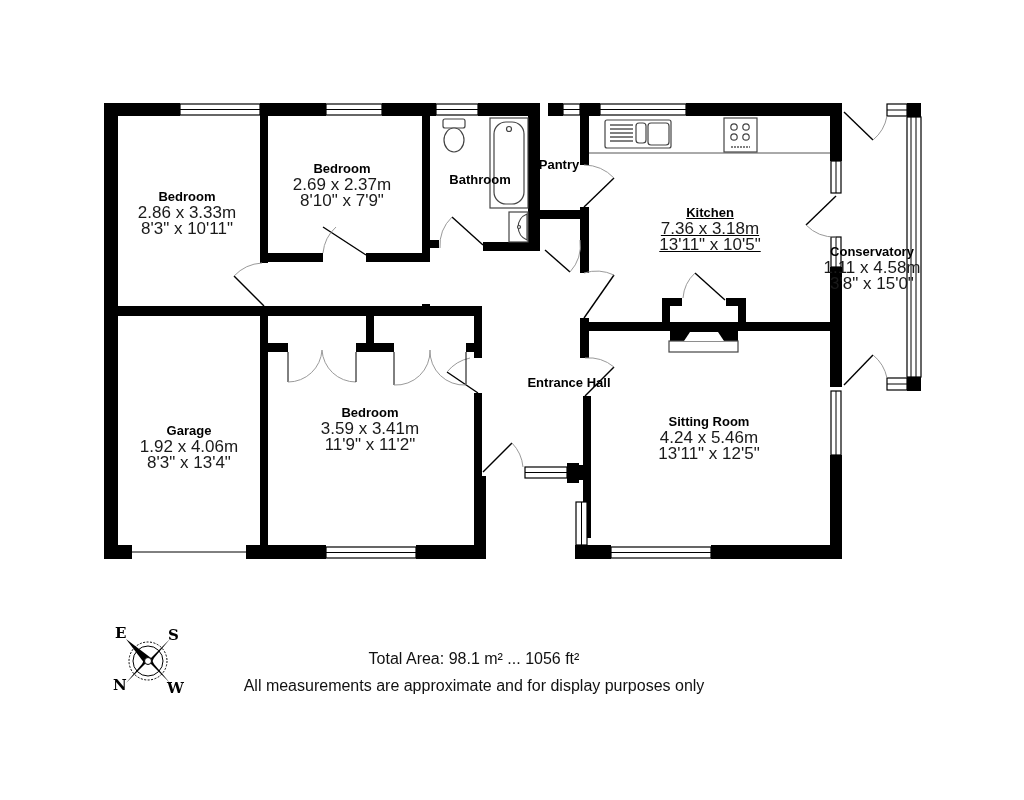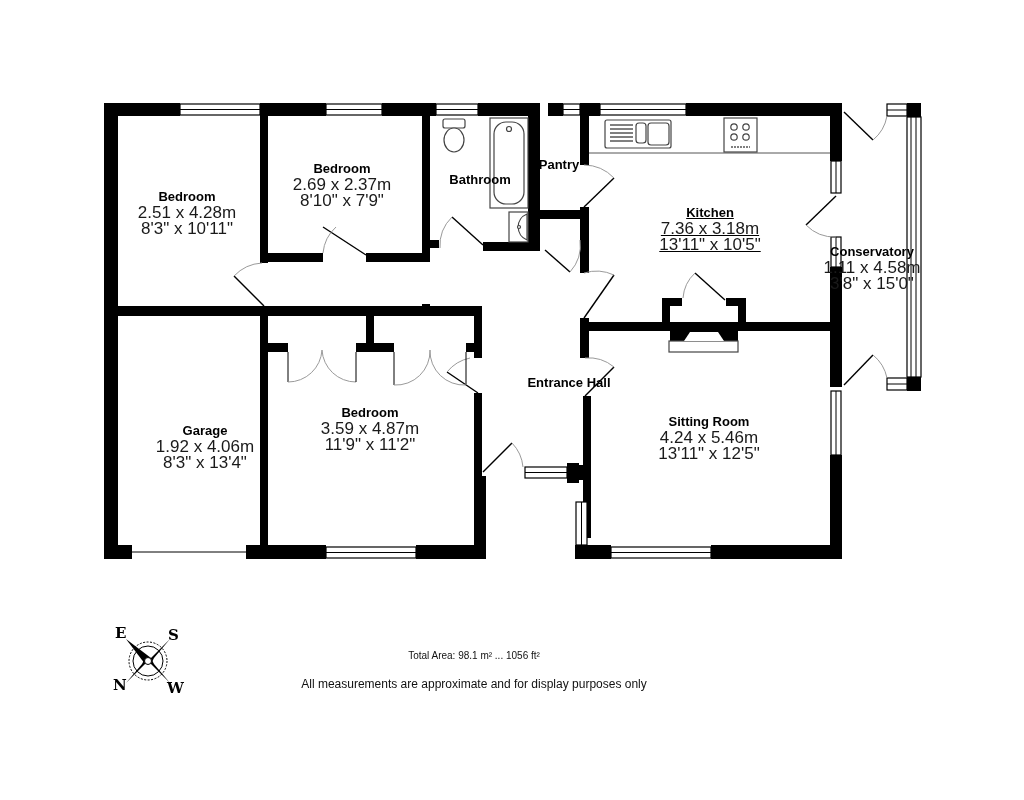--- a/index.html
+++ b/index.html
@@ -8,22 +8,22 @@
     .wall { fill: #000000; }
     .win { fill: #ffffff; stroke: #000000; stroke-width: 1.2; }
     .winline { stroke: #000000; stroke-width: 1; }
     .door-leaf { stroke: #000000; stroke-width: 1.4; fill: none; }
     .door-arc { stroke: #9a9a9a; stroke-width: 1; fill: none; }
     .fixture { fill: #ffffff; stroke: #444444; stroke-width: 1.2; }
     .worktop { stroke: #555555; stroke-width: 1; fill: none; }
     .room-label { position: absolute; text-align: center; color: #000000; line-height: 16px; transform: translateX(-50%); white-space: nowrap; }
     .room-name { font-weight: bold; font-size: 13px; display: block; }
     .room-dim { font-size: 17px; display: block; color: #1a1a1a; }
-    .total-area { position: absolute; left: 474px; top: 650px; transform: translateX(-50%); font-size: 10px; color: #111; white-space: nowrap; }
-    .disclaimer { position: absolute; left: 474px; top: 677px; transform: translateX(-50%); font-size: 12px; color: #111; white-space: nowrap; }
+    .total-area { position: absolute; left: 474px; top: 650px; transform: translateX(-50%); font-size: 16px; color: #111; white-space: nowrap; }
+    .disclaimer { position: absolute; left: 474px; top: 677px; transform: translateX(-50%); font-size: 16px; color: #111; white-space: nowrap; }
     .compass-letter { position: absolute; font-family: "DejaVu Serif", serif; font-weight: bold; font-size: 15px; color: #000; }
   </style>
 </head>
 <body>
 
 <svg id="plan" viewBox="0 0 1024 800" xmlns="http://www.w3.org/2000/svg">
 
   <g>
 
     <rect class="wall" x="104" y="103" width="76" height="13"></rect>
@@ -221,21 +221,21 @@
     <circle class="fixture" cx="746" cy="137" r="3.2"></circle>
     <line class="winline" x1="731" y1="147" x2="750" y2="147" stroke-dasharray="2 1"></line>
 
     <rect class="fixture" x="669" y="341" width="69" height="11"></rect>
     <path d="M684 341 L690 332 L718 332 L724 341 Z" fill="#ffffff"></path>
   </g>
 </svg>
 
 <div class="room-label" style="left:187px; top:189px;">
   <span class="room-name">Bedroom</span>
-  <span class="room-dim">2.51 x 4.28m</span>
+  <span class="room-dim">2.86 x 3.33m</span>
   <span class="room-dim">8'3" x 10'11"</span>
 </div>
 
 <div class="room-label" style="left:342px; top:161px;">
   <span class="room-name">Bedroom</span>
   <span class="room-dim">2.69 x 2.37m</span>
   <span class="room-dim">8'10" x 7'9"</span>
 </div>
 
 <div class="room-label" style="left:480px; top:172px;">
@@ -251,29 +251,29 @@
   <span class="room-dim">7.36 x 3.18m</span>
   <span class="room-dim">13'11" x 10'5"</span>
 </div>
 
 <div class="room-label" style="left:872px; top:244px;">
   <span class="room-name">Conservatory</span>
   <span class="room-dim">1.11 x 4.58m</span>
   <span class="room-dim">3'8" x 15'0"</span>
 </div>
 
-<div class="room-label" style="left:205px; top:423px;text-align:center;">
+<div class="room-label" style="left:189px; top:423px;text-align:center;">
   <span class="room-name">Garage</span>
   <span class="room-dim">1.92 x 4.06m</span>
   <span class="room-dim">8'3" x 13'4"</span>
 </div>
 
 <div class="room-label" style="left:370px; top:405px;">
   <span class="room-name">Bedroom</span>
-  <span class="room-dim">3.59 x 4.87m</span>
+  <span class="room-dim">3.59 x 3.41m</span>
   <span class="room-dim">11'9" x 11'2"</span>
 </div>
 
 <div class="room-label" style="left:539px; top:375px;margin-left:30px;">
   <span class="room-name">Entrance Hall</span>
 </div>
 
 <div class="room-label" style="left:709px; top:414px;">
   <span class="room-name">Sitting Room</span>
   <span class="room-dim">4.24 x 5.46m</span>

